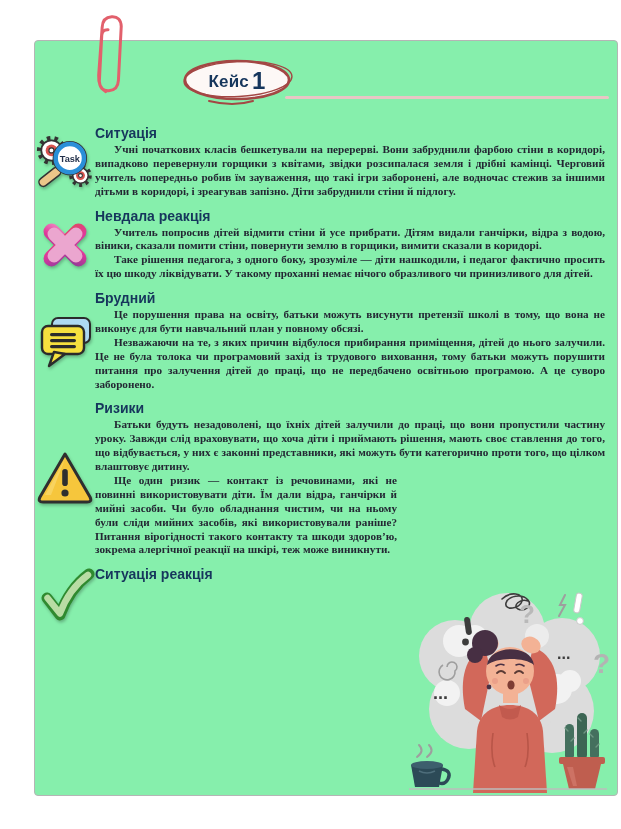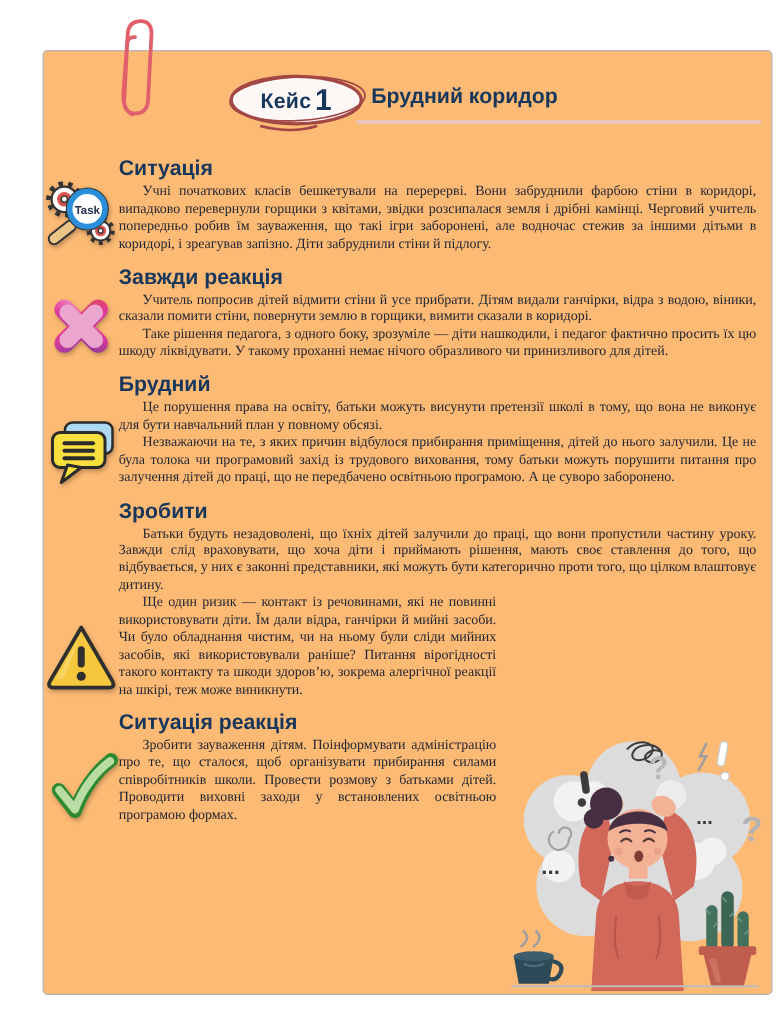--- a/index.html
+++ b/index.html
@@ -3,21 +3,21 @@
 <meta charset="utf-8">
 <style>
   html,body{margin:0;padding:0;}
   body{
     width:621px;height:829px;position:relative;background:#ffffff;
     font-family:"Liberation Serif","DejaVu Serif",serif;
     -webkit-font-smoothing:antialiased;overflow:hidden;
   }
   .sheet{
     position:absolute;left:34px;top:40px;width:582px;height:754px;
-    background:#fdba74;border:1px solid #b5b5b5;border-radius:4px;
+    background:#86efac;border:1px solid #b5b5b5;border-radius:4px;
   }
   .paperclip{position:absolute;left:86px;top:2px;width:56px;height:96px;z-index:5;}
   
   .case-badge{position:absolute;left:146px;top:16px;width:118px;height:50px;}
   .case-badge .oval-svg{position:absolute;left:0;top:0;}
   .case-text{
     position:absolute;left:0;top:10px;width:112px;text-align:center;
     font-family:"Liberation Sans",sans-serif;font-weight:bold;color:#16365c;
     font-size:17px;letter-spacing:.2px;
   }
@@ -27,29 +27,29 @@
     font-family:"Liberation Sans",sans-serif;font-weight:bold;
     font-size:17px;color:#16365c;
   }
   .title-rule{
     position:absolute;left:250px;right:8px;top:55px;height:3px;
     background:#e9c6c4;border-radius:2px;
   }
   
   .content{position:absolute;left:0;top:78px;right:10px;bottom:0;}
   .section{display:flex;margin-bottom:9px;}
-  .icon-cell{width:60px;flex-shrink:0;display:flex;justify-content:center;align-items:flex-end;padding-top:2px;}
+  .icon-cell{width:60px;flex-shrink:0;display:flex;justify-content:center;align-items:center;padding-top:2px;}
   .text-cell{flex:1;min-width:0;padding-right:2px;}
   .sec-heading{
     font-family:"Liberation Sans",sans-serif;font-weight:bold;
-    font-size:17px;color:#16365c;margin:0 0 2px 0;
+    font-size:14px;color:#16365c;margin:0 0 2px 0;
   }
   .text-cell p{
     margin:0;font-size:11.2px;line-height:1.24;color:#232733;
-    text-align:justify;text-indent:1.7em;font-weight:400;
+    text-align:justify;text-indent:1.7em;font-weight:700;
   }
   .narrow{max-width:302px;}
   .sec-first{margin-top:6px;}
   
   .illustration{position:absolute;right:2px;bottom:2px;width:208px;height:212px;z-index:2;}
   .icn-shadow{filter:drop-shadow(1.5px 2px 1.5px rgba(0,0,0,.25));}
 </style>
 </head>
 <body>
 
@@ -62,21 +62,20 @@
   <div class="case-badge">
     <svg class="oval-svg" width="118" height="50" viewBox="0 0 118 50">
       <ellipse cx="56" cy="23" rx="52" ry="19" fill="#fdf8f6" stroke="#a34744" stroke-width="2.6"></ellipse>
       <ellipse cx="57" cy="22" rx="54" ry="17.5" fill="none" stroke="#a34744" stroke-width="1.4" transform="rotate(-3 57 22)"></ellipse>
       <path d="M28,44 Q52,50 72,44" fill="none" stroke="#a34744" stroke-width="2" stroke-linecap="round"></path>
     </svg>
     <div class="case-text">
       <span>Кейс</span><span class="num">1</span>
     </div>
   </div>
-  <div class="page-title">Брудний коридор</div>
   <div class="title-rule"></div>
 
   <div class="content">
 
     <div class="section sec-first">
       <div class="icon-cell">
         <svg class="icn-shadow" width="62" height="62" viewBox="0 0 62 62">
 
           <g>
             <circle cx="17" cy="18" r="12.5" fill="none" stroke="#333" stroke-width="5" stroke-dasharray="3.5 4.2"></circle>
@@ -119,21 +118,21 @@
               <stop offset="1" stop-color="#9a3aa0"></stop>
             </linearGradient>
           </defs>
           <rect x="1" y="20" width="54" height="16" rx="8" fill="url(#xgrad)" transform="rotate(45 28 28)"></rect>
           <rect x="1" y="20" width="54" height="16" rx="8" fill="url(#xgrad2)" transform="rotate(-45 28 28)"></rect>
           <rect x="6" y="21.5" width="44" height="13" rx="6.5" fill="#eba6cf" transform="rotate(45 28 28)"></rect>
           <rect x="6" y="21.5" width="44" height="13" rx="6.5" fill="#eba6cf" transform="rotate(-45 28 28)"></rect>
         </svg>
       </div>
       <div class="text-cell">
-        <h3 class="sec-heading">Завжди реакція</h3>
+        <h3 class="sec-heading">Невдала реакція</h3>
         <p>Учитель попросив дітей відмити стіни й усе прибрати. Дітям видали ганчірки, відра з водою, віники, сказали помити стіни, повернути землю в горщики, вимити сказали в коридорі.</p>
         <p>Таке рішення педагога, з одного боку, зрозуміле — діти нашкодили, і педагог фактично просить їх цю шкоду ліквідувати. У такому проханні немає нічого образливого чи принизливого для дітей.</p>
       </div>
     </div>
 
     <div class="section">
       <div class="icon-cell">
         <svg class="icn-shadow" width="58" height="56" viewBox="0 0 58 56">
           <rect x="16" y="4" width="38" height="25" rx="6" fill="#aed9f2" stroke="#2b2b2b" stroke-width="2"></rect>
           <g>
@@ -155,36 +154,35 @@
     <div class="section">
       <div class="icon-cell">
         <svg class="icn-shadow" width="60" height="62" viewBox="0 0 60 62">
           <path d="M30,5 L55,48 Q57.5,53 52,53 L8,53 Q2.5,53 5,48 Z" fill="#f6c63c" stroke="#2f2f2f" stroke-width="3" stroke-linejoin="round"></path>
           <path d="M30,10 L10,46 L16,46 Z" fill="#f9d96e" opacity="0.7"></path>
           <rect x="27.2" y="20" width="5.6" height="17" rx="2.8" fill="#2f2f2f"></rect>
           <circle cx="30" cy="44" r="3.6" fill="#2f2f2f"></circle>
         </svg>
       </div>
       <div class="text-cell">
-        <h3 class="sec-heading">Зробити</h3>
+        <h3 class="sec-heading">Ризики</h3>
         <p>Батьки будуть незадоволені, що їхніх дітей залучили до праці, що вони пропустили частину уроку. Завжди слід враховувати, що хоча діти і приймають рішення, мають своє ставлення до того, що відбувається, у них є законні представники, які можуть бути категорично проти того, що цілком влаштовує дитину.</p>
         <p class="narrow">Ще один ризик — контакт із речовинами, які не повинні використовувати діти. Їм дали відра, ганчірки й мийні засоби. Чи було обладнання чистим, чи на ньому були сліди мийних засобів, які використовували раніше? Питання вірогідності такого контакту та шкоди здоров’ю, зокрема алергічної реакції на шкірі, теж може виникнути.</p>
       </div>
     </div>
 
     <div class="section">
       <div class="icon-cell">
         <svg class="icn-shadow" width="60" height="58" viewBox="0 0 60 58">
           <path d="M12,30 L25,47 C31,30 42,15 54,6" fill="none" stroke="#2f8a2f" stroke-width="11" stroke-linecap="round" stroke-linejoin="round"></path>
           <path d="M12.5,30 L25,45.5 C31,29 42,15 53,7" fill="none" stroke="#b9dca4" stroke-width="6.5" stroke-linecap="round" stroke-linejoin="round"></path>
         </svg>
       </div>
       <div class="text-cell">
         <h3 class="sec-heading">Ситуація реакція</h3>
-        <p class="narrow">Зробити зауваження дітям. Поінформувати адміністрацію про те, що сталося, щоб організувати прибирання силами співробітників школи. Провести розмову з батьками дітей. Проводити виховні заходи у встановлених освітньою програмою формах.</p>
       </div>
     </div>
 
   </div>
 
   <svg class="illustration" viewBox="0 0 208 212">
 
     <g>
       <circle cx="100" cy="50" r="38" fill="#dcdcdc"></circle>
       <circle cx="48" cy="75" r="36" fill="#dcdcdc"></circle>

